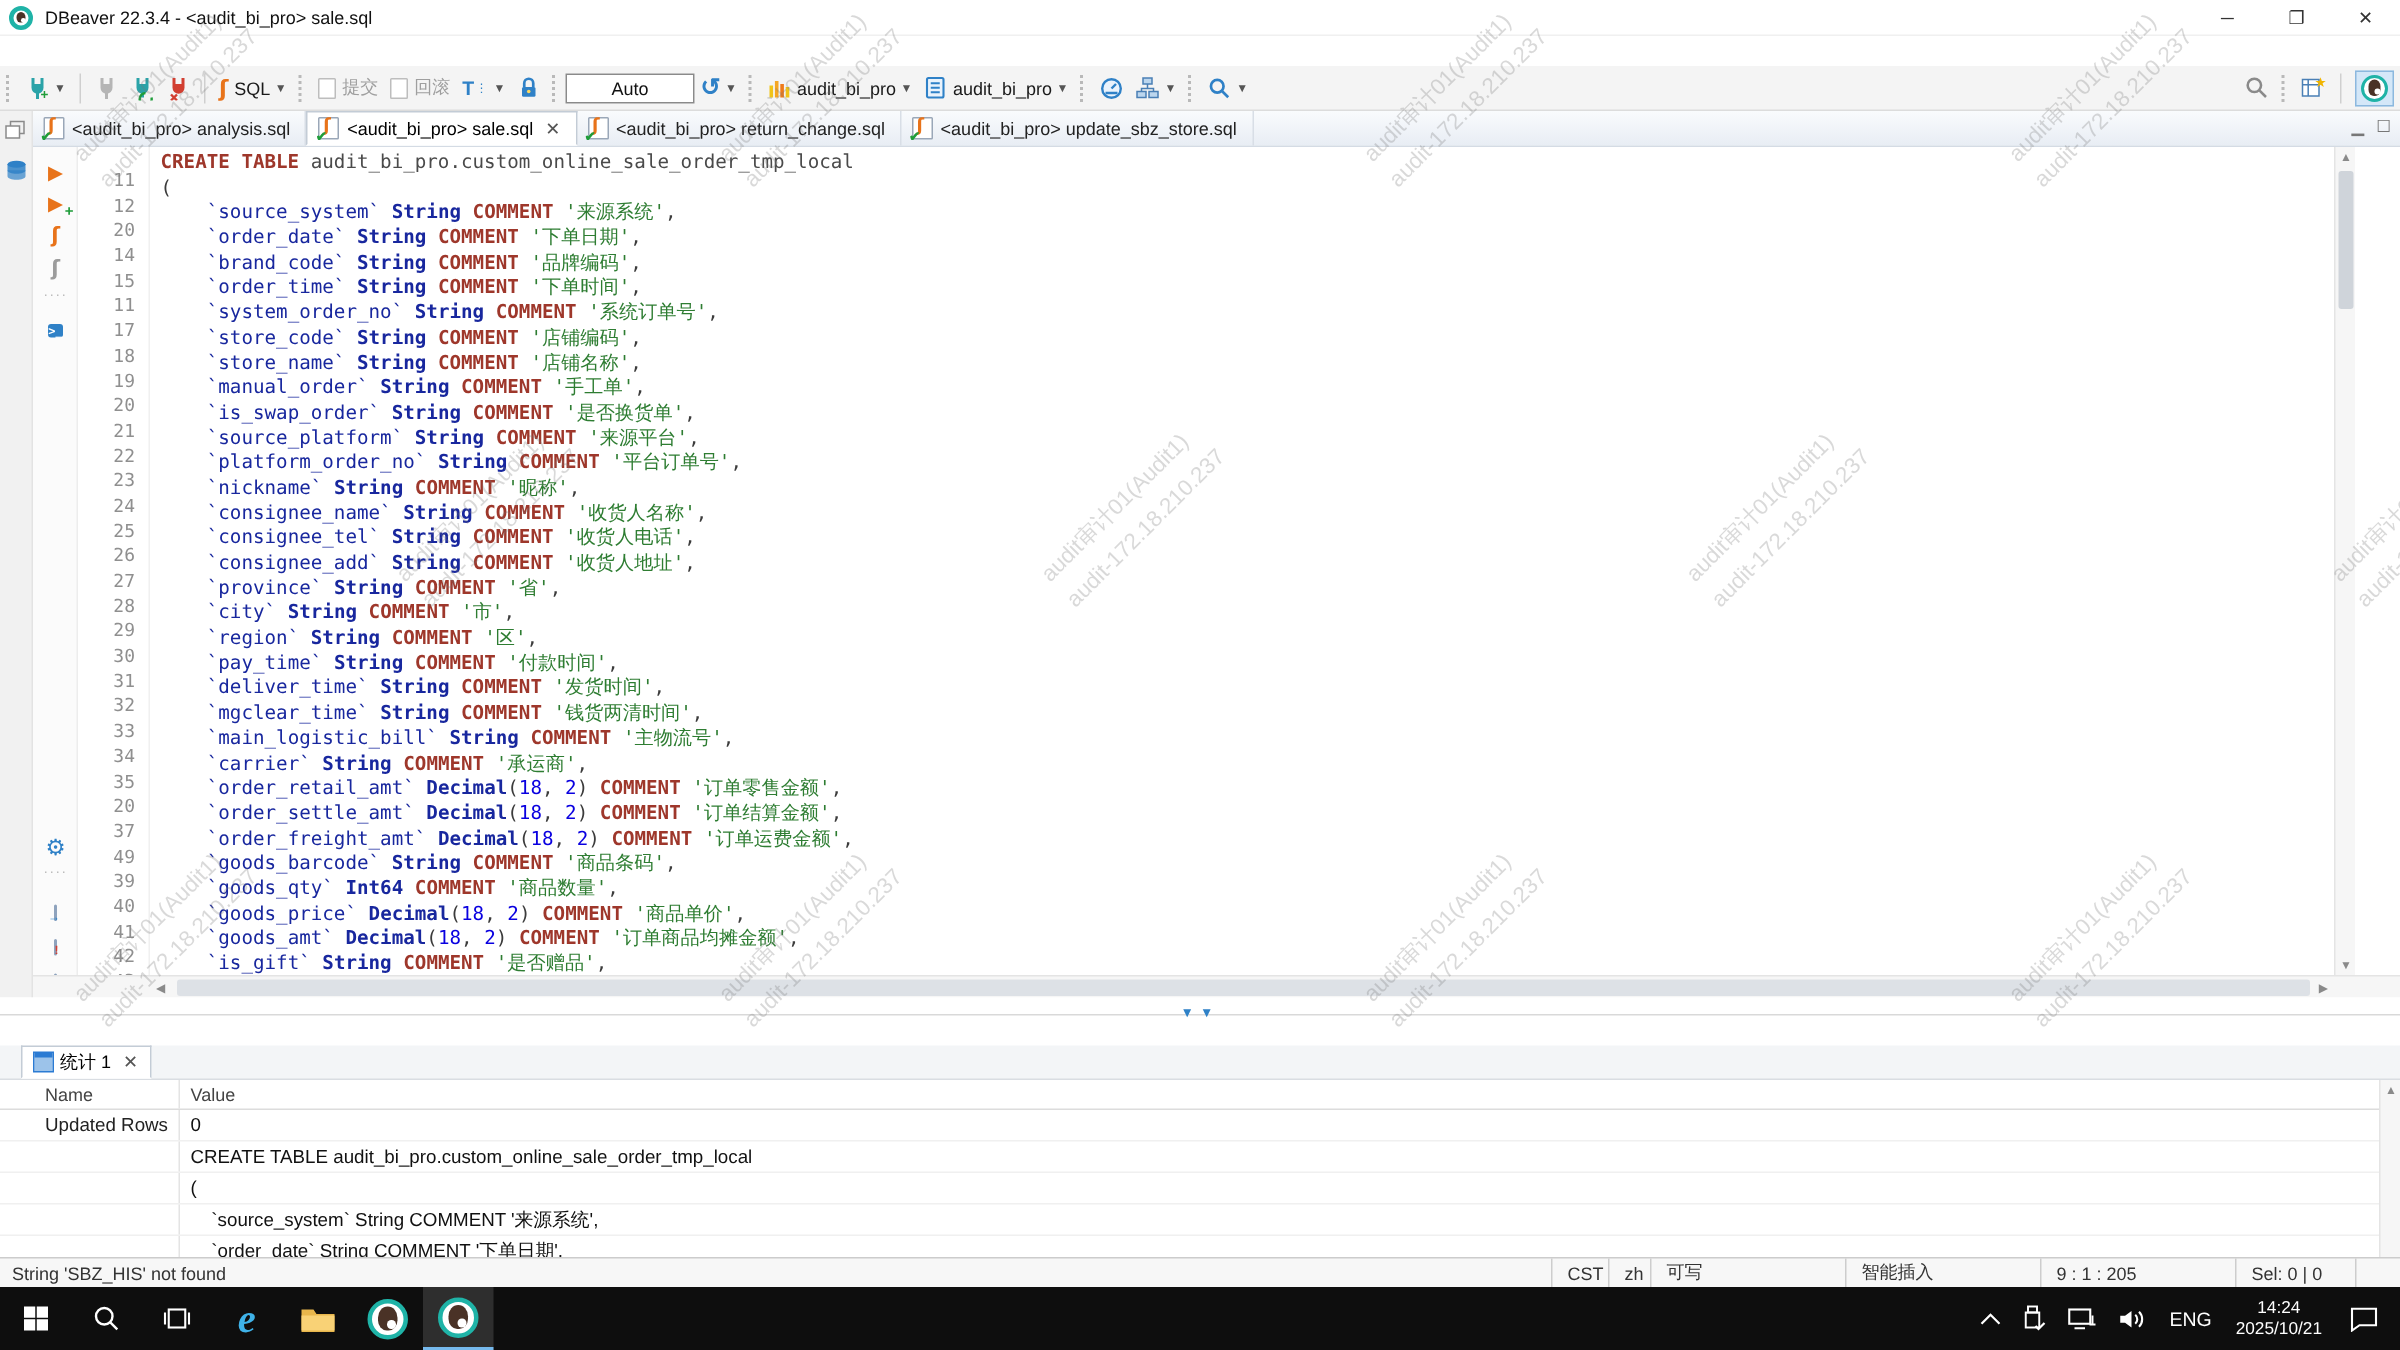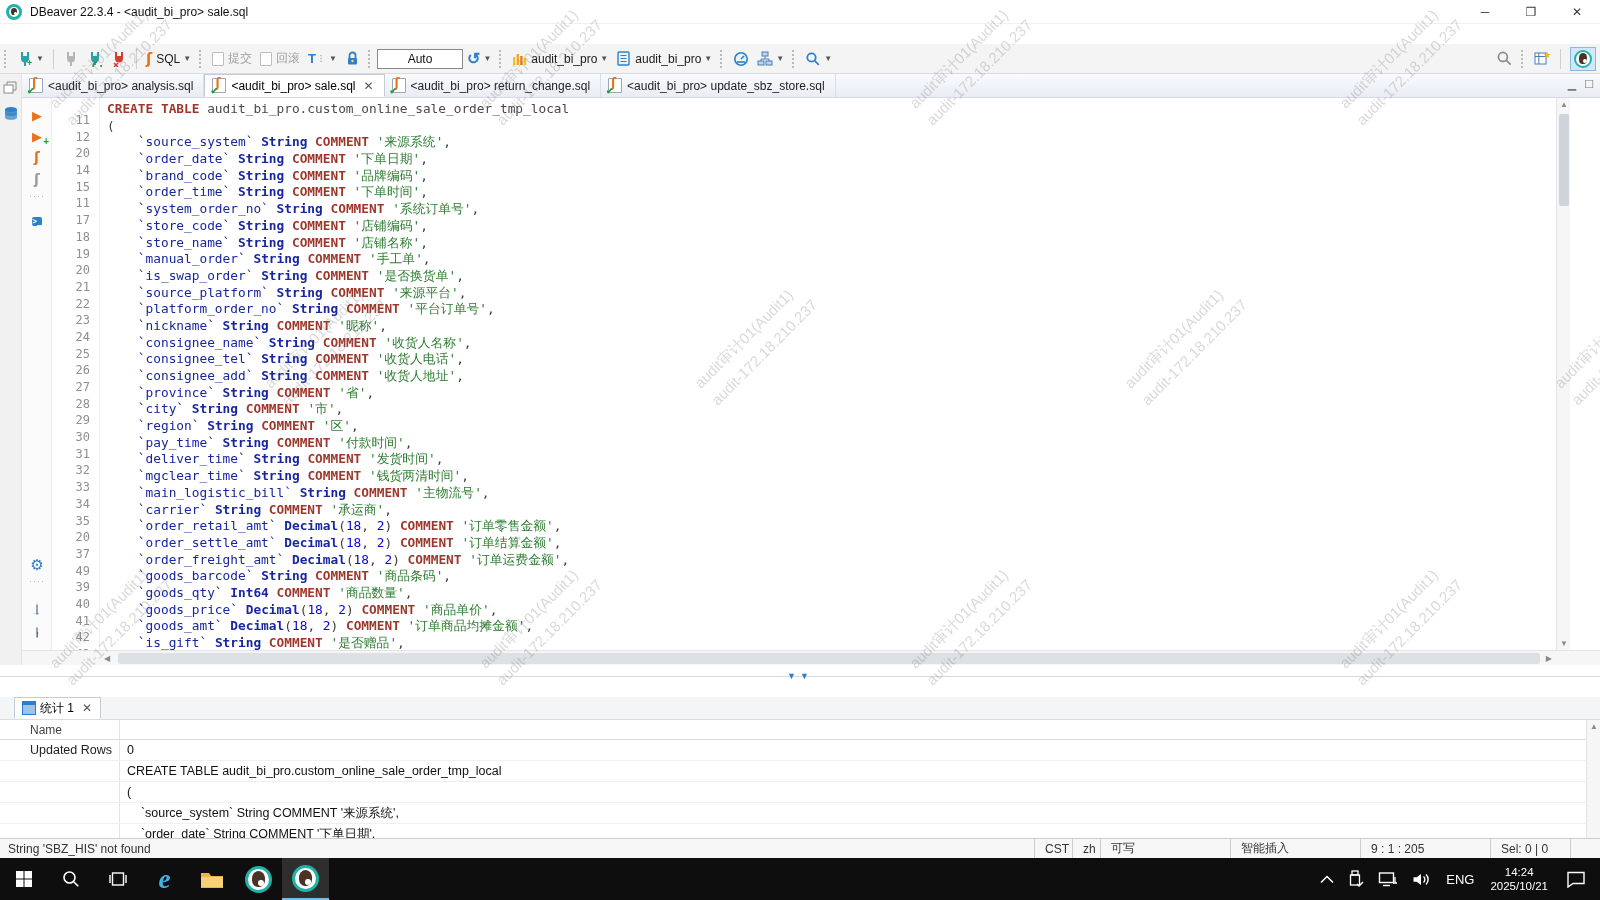--- a/index.html
+++ b/index.html
@@ -418,20 +418,21 @@
   <div id="results">
     <div id="rtabs">
       <div id="rtab-active">
         <span class="tbl-ico"></span>
         <span>统计 1</span>
         <span class="tabclose">✕</span>
       </div>
     </div>
     <div id="rheader">
       <span class="rcol-name">Name</span>
+      <span class="rcol-value">Value</span>
     </div>
     <div id="rrows">
         <div class="rrow">
           <span class="rcol-name">Updated Rows</span>
           <span class="rcol-value">0</span>
         </div>
         <div class="rrow">
           <span class="rcol-name"></span>
           <span class="rcol-value">CREATE TABLE audit_bi_pro.custom_online_sale_order_tmp_local</span>
         </div>

